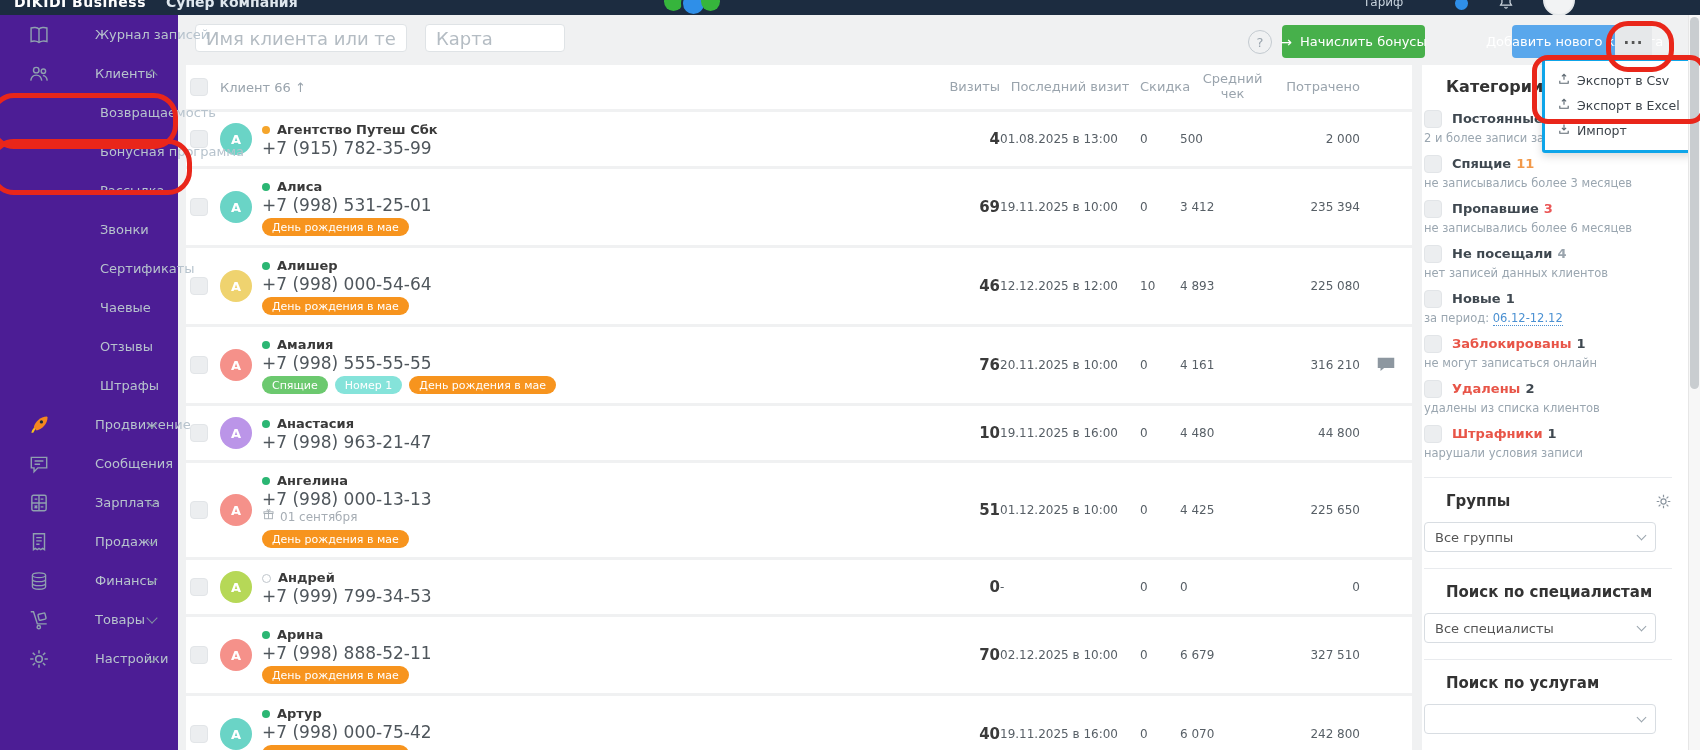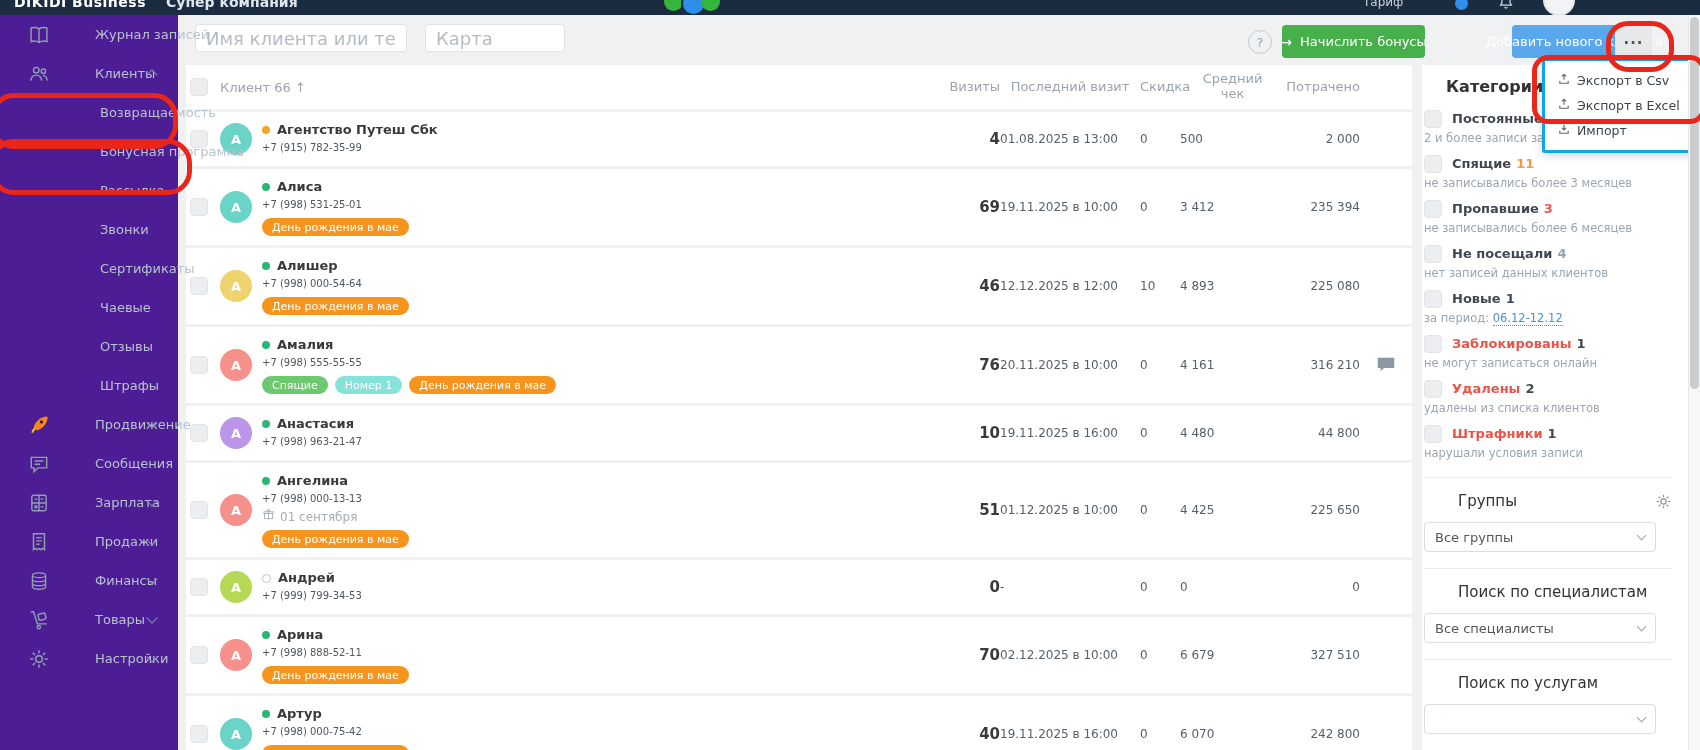--- a/index.html
+++ b/index.html
@@ -50,21 +50,21 @@
   .cb{width:16px;height:16px;background:#eceef0;border:1px solid #e2e5e8;border-radius:4px;margin-left:4px;cursor:pointer;}
   .client-cell{display:flex;align-items:center;padding:9px 0;}
   .avatar{width:32px;height:32px;border-radius:50%;color:#fff;font-size:13px;font-weight:bold;
           display:flex;align-items:center;justify-content:center;margin-left:4px;flex:none;}
   .cinfo{margin-left:10px;min-width:0;}
   .cname{display:flex;align-items:center;font-size:13px;font-weight:bold;color:#3a3a3a;line-height:18px;}
   .sdot{width:8px;height:8px;border-radius:50%;margin-right:7px;flex:none;}
   .sdot.green{background:#2bb673;}
   .sdot.orange{background:#f5a52b;}
   .sdot.hollow{background:#fff;border:1.5px solid #c0c6cc;width:7px;height:7px;}
-  .cphone{font-size:10px;color:#4f565c;line-height:18px;}
+  .cphone{font-size:17px;color:#4f565c;line-height:18px;}
   .cnote{display:flex;align-items:center;font-size:12px;color:#a6adb4;line-height:17px;}
   .cnote svg{width:13px;height:13px;margin-right:5px;}
   .badges{display:flex;gap:7px;margin-top:4px;}
   .pill{height:18px;border-radius:10px;color:#fff;font-size:11px;display:flex;align-items:center;padding:0 10px;white-space:nowrap;}
   .pill.orange{background:#f7941e;}
   .pill.green{background:#6cc96f;}
   .pill.teal{background:#85e3da;}
   .visits{text-align:right;font-size:15px;font-weight:bold;color:#3a3a3a;}
   .lastv,.disc,.avgv{font-size:12px;color:#575f66;}
   .spent{text-align:right;font-size:12px;color:#575f66;}
@@ -79,21 +79,21 @@
   .cat-top .cb{margin-left:0;flex:none;}
   .cat-label{font-size:13px;font-weight:bold;color:#3f4850;margin-left:10px;}
   .cat-label.red{color:#e85548;}
   .cat-count{font-size:13px;font-weight:bold;margin-left:5px;}
   .cat-count.green{color:#27ae60;}.cat-count.orange{color:#f2994a;}
   .cat-count.red{color:#eb5757;}.cat-count.gray{color:#9aa4ad;}.cat-count.dark{color:#3f4850;}
   .cat-desc{font-size:11.5px;color:#9aa6b0;line-height:15px;}
   .cat-desc a{color:#4a90d2;text-decoration:none;border-bottom:1px dotted #4a90d2;cursor:pointer;}
   .rp-divider{border:0;border-top:1px solid #e9ebee;margin:16px 0 14px 0;}
   .rp-sec-head{display:flex;align-items:center;justify-content:space-between;margin-left:22px;margin-bottom:12px;}
-  .rp-sec-title{font-size:15px;font-weight:normal;color:#333;margin-left:12px;}
+  .rp-sec-title{font-size:15px;font-weight:bold;color:#333;}
   .gear-btn{width:17px;height:17px;color:#8a949e;cursor:pointer;}
   .gear-btn svg{width:17px;height:17px;}
   .rp-select{width:232px;height:30px;border:1px solid #d8dde2;border-radius:4px;background:#fff;display:flex;
              align-items:center;font-size:13px;color:#555;padding:0 10px;box-sizing:border-box;cursor:pointer;position:relative;}
   .rp-select .caret{position:absolute;right:10px;width:6px;height:6px;border-right:1.5px solid #9aa4ad;
                     border-bottom:1.5px solid #9aa4ad;transform:rotate(45deg);margin-top:-3px;}
   
   .dropdown{position:absolute;left:1542px;top:58px;width:146px;background:#fff;border:3px solid #0ea5e9;
             border-radius:3px;box-shadow:0 3px 10px rgba(0,0,0,.16);z-index:40;padding:7px 0;}
   .dd-item{display:flex;align-items:center;gap:6px;padding:4px 12px;font-size:12.5px;color:#3c434a;cursor:pointer;white-space:nowrap;}

